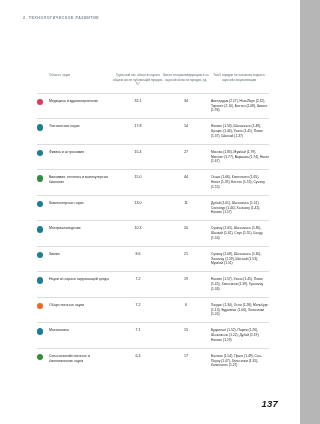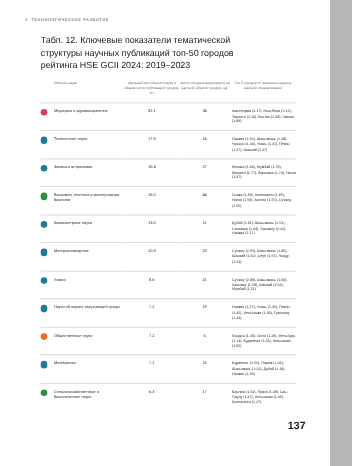--- a/index.html
+++ b/index.html
@@ -104,35 +104,35 @@
   }
   td.cities {
     font-size: 3.3px;
     line-height: 4.7px;
     color: #2a2a2a;
     padding-left: 2px;
   }
   .folio {
     position: absolute;
     right: 22px;
-    bottom: 31px;
+    bottom: 15px;
     font-size: 9.5px;
     font-weight: 700;
     color: #1c1c1c;
     letter-spacing: 0.2px;
+    font-style: italic;
   }
 </style>
 </head>
 <body>
 
 <div id="page">
 
   <div class="running-head">2. ТЕХНОЛОГИЧЕСКОЕ РАЗВИТИЕ</div>
 
-  <div class="table-title">Табл. 12. Ключевые показатели тематической структуры научных публикаций топ-50 городов рейтинга HSE GCII 2024: 2019–2023</div>
 
   <div class="table-wrap">
     <table class="tbl">
       <colgroup>
         <col class="c0">
           <col class="c1">
           <col class="c2">
           <col class="c3">
       </colgroup>
       <thead>

